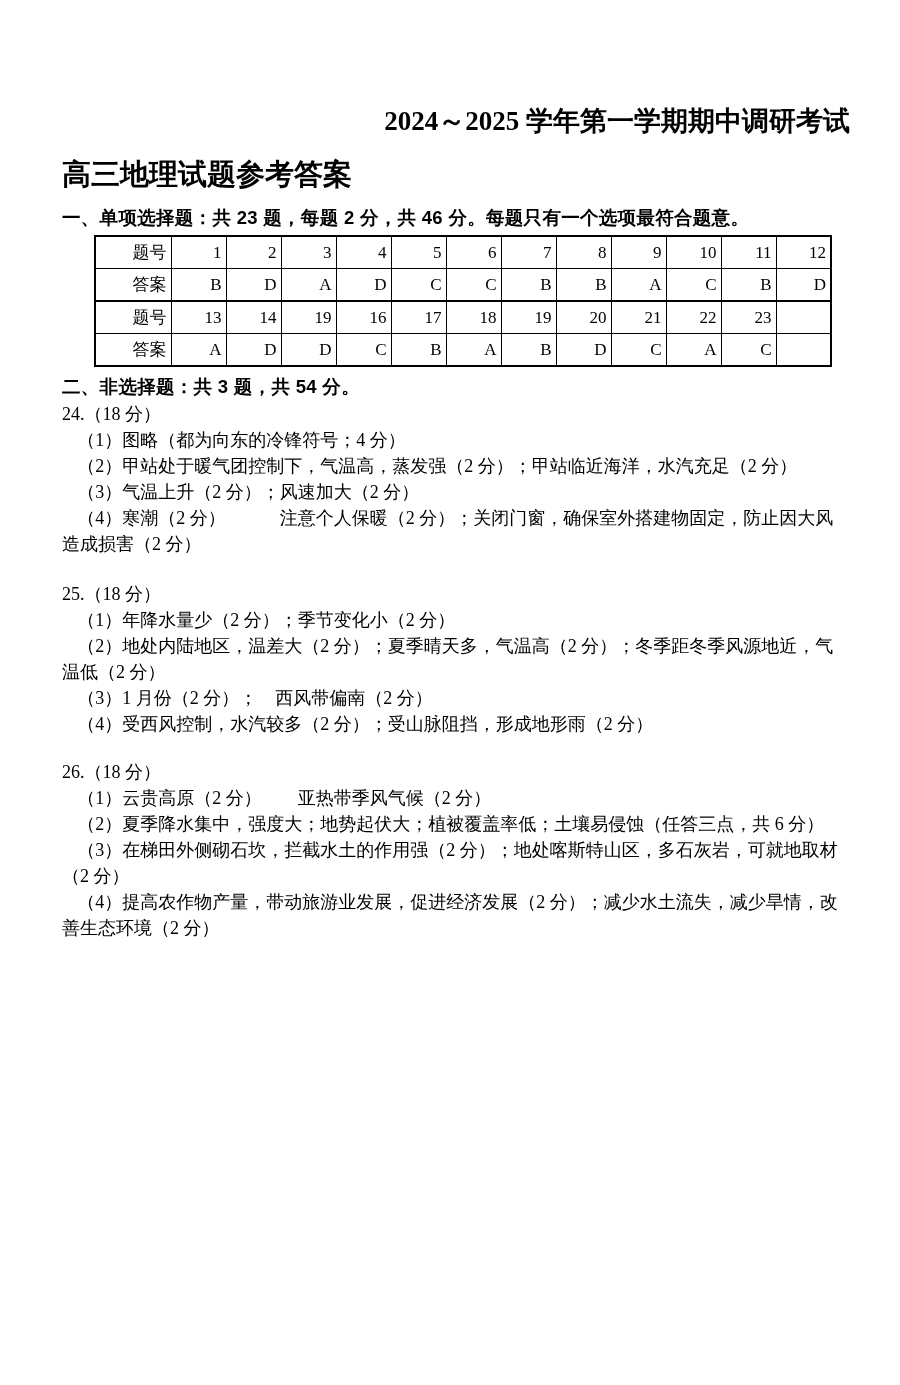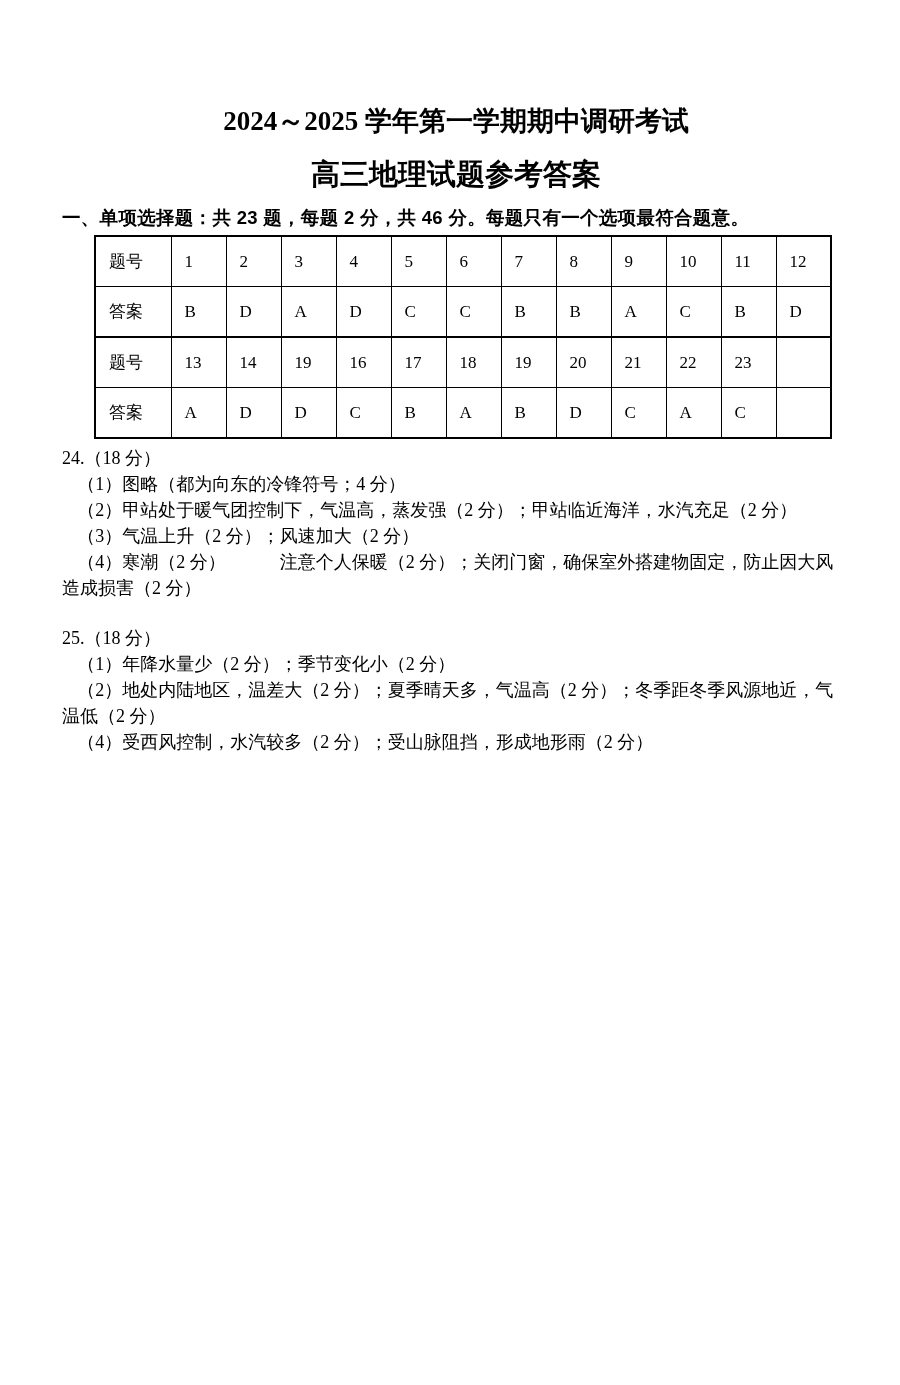--- a/index.html
+++ b/index.html
@@ -11,28 +11,28 @@
     color: #000000;
     font-family: "Liberation Serif", "DejaVu Serif", serif;
     overflow: hidden;
   }
   .page {
     width: 900px;
     height: 1385px;
     padding: 104px 50px 0 62px;
   }
   .title {
-    text-align: center;
+    text-align: right;
     font-size: 27px;
     font-weight: bold;
     line-height: 34px;
     margin: 0;
   }
   .subtitle {
-    text-align: center;
+    text-align: left;
     font-size: 29px;
     font-weight: bold;
     line-height: 36px;
     margin: 18px 0 0 0;
   }
   .sec-heading {
     font-family: Liberation Sans, sans-serif;
     font-weight: bold;
     font-size: 18.5px;
     line-height: 25px;
@@ -45,25 +45,25 @@
   }
   table.answers {
     border-collapse: collapse;
     table-layout: fixed;
     width: 736px;
     margin: 5px 0 6px 32px;
     border: 2px solid #000;
   }
   table.answers td {
     border: 1px solid #000;
-    text-align: left;
+    text-align: right;
     vertical-align: middle;
     font-size: 17px;
     height: 25px;
-    padding: 13px;
+    padding: 4px;
     overflow: hidden;
     white-space: nowrap;
   }
   table.answers tr.thick-top td {
     border-top-width: 2px;
   }
   .body-text p {
     font-size: 18px;
     line-height: 26px;
     margin: 0;
@@ -156,33 +156,42 @@
       <td>B</td>
       <td>D</td>
       <td>C</td>
       <td>A</td>
       <td>C</td>
       <td></td>
     </tr>
   </tbody>
     </table>
 
+  <p class="sec-heading second">二、非选择题：共 3 题，共 54 分。</p>
 
   <div class="body-text">
 
     <div class="q-block q24">
       <p class="q-number">24.（18 分）</p>
       <p class="answer-line">（1）图略（都为向东的冷锋符号；4 分）</p>
       <p class="answer-line">（2）甲站处于暖气团控制下，气温高，蒸发强（2 分）；甲站临近海洋，水汽充足（2 分）</p>
       <p class="answer-line">（3）气温上升（2 分）；风速加大（2 分）</p>
       <p class="answer-line">（4）寒潮（2 分）　　　注意个人保暖（2 分）；关闭门窗，确保室外搭建物固定，防止因大风造成损害（2 分）</p>
     </div>
 
     <div class="q-block q25">
       <p class="q-number">25.（18 分）</p>
       <p class="answer-line">（1）年降水量少（2 分）；季节变化小（2 分）</p>
       <p class="answer-line">（2）地处内陆地区，温差大（2 分）；夏季晴天多，气温高（2 分）；冬季距冬季风源地近，气温低（2 分）</p>
+      <p class="answer-line">（3）1 月份（2 分）；　西风带偏南（2 分）</p>
       <p class="answer-line">（4）受西风控制，水汽较多（2 分）；受山脉阻挡，形成地形雨（2 分）</p>
     </div>
 
+    <div class="q-block q26">
+      <p class="q-number">26.（18 分）</p>
+      <p class="answer-line">（1）云贵高原（2 分）　　亚热带季风气候（2 分）</p>
+      <p class="answer-line">（2）夏季降水集中，强度大；地势起伏大；植被覆盖率低；土壤易侵蚀（任答三点，共 6 分）</p>
+      <p class="answer-line">（3）在梯田外侧砌石坎，拦截水土的作用强（2 分）；地处喀斯特山区，多石灰岩，可就地取材（2 分）</p>
+      <p class="answer-line">（4）提高农作物产量，带动旅游业发展，促进经济发展（2 分）；减少水土流失，减少旱情，改善生态环境（2 分）</p>
+    </div>
 
   </div>
 </div>
 
 </body></html>

